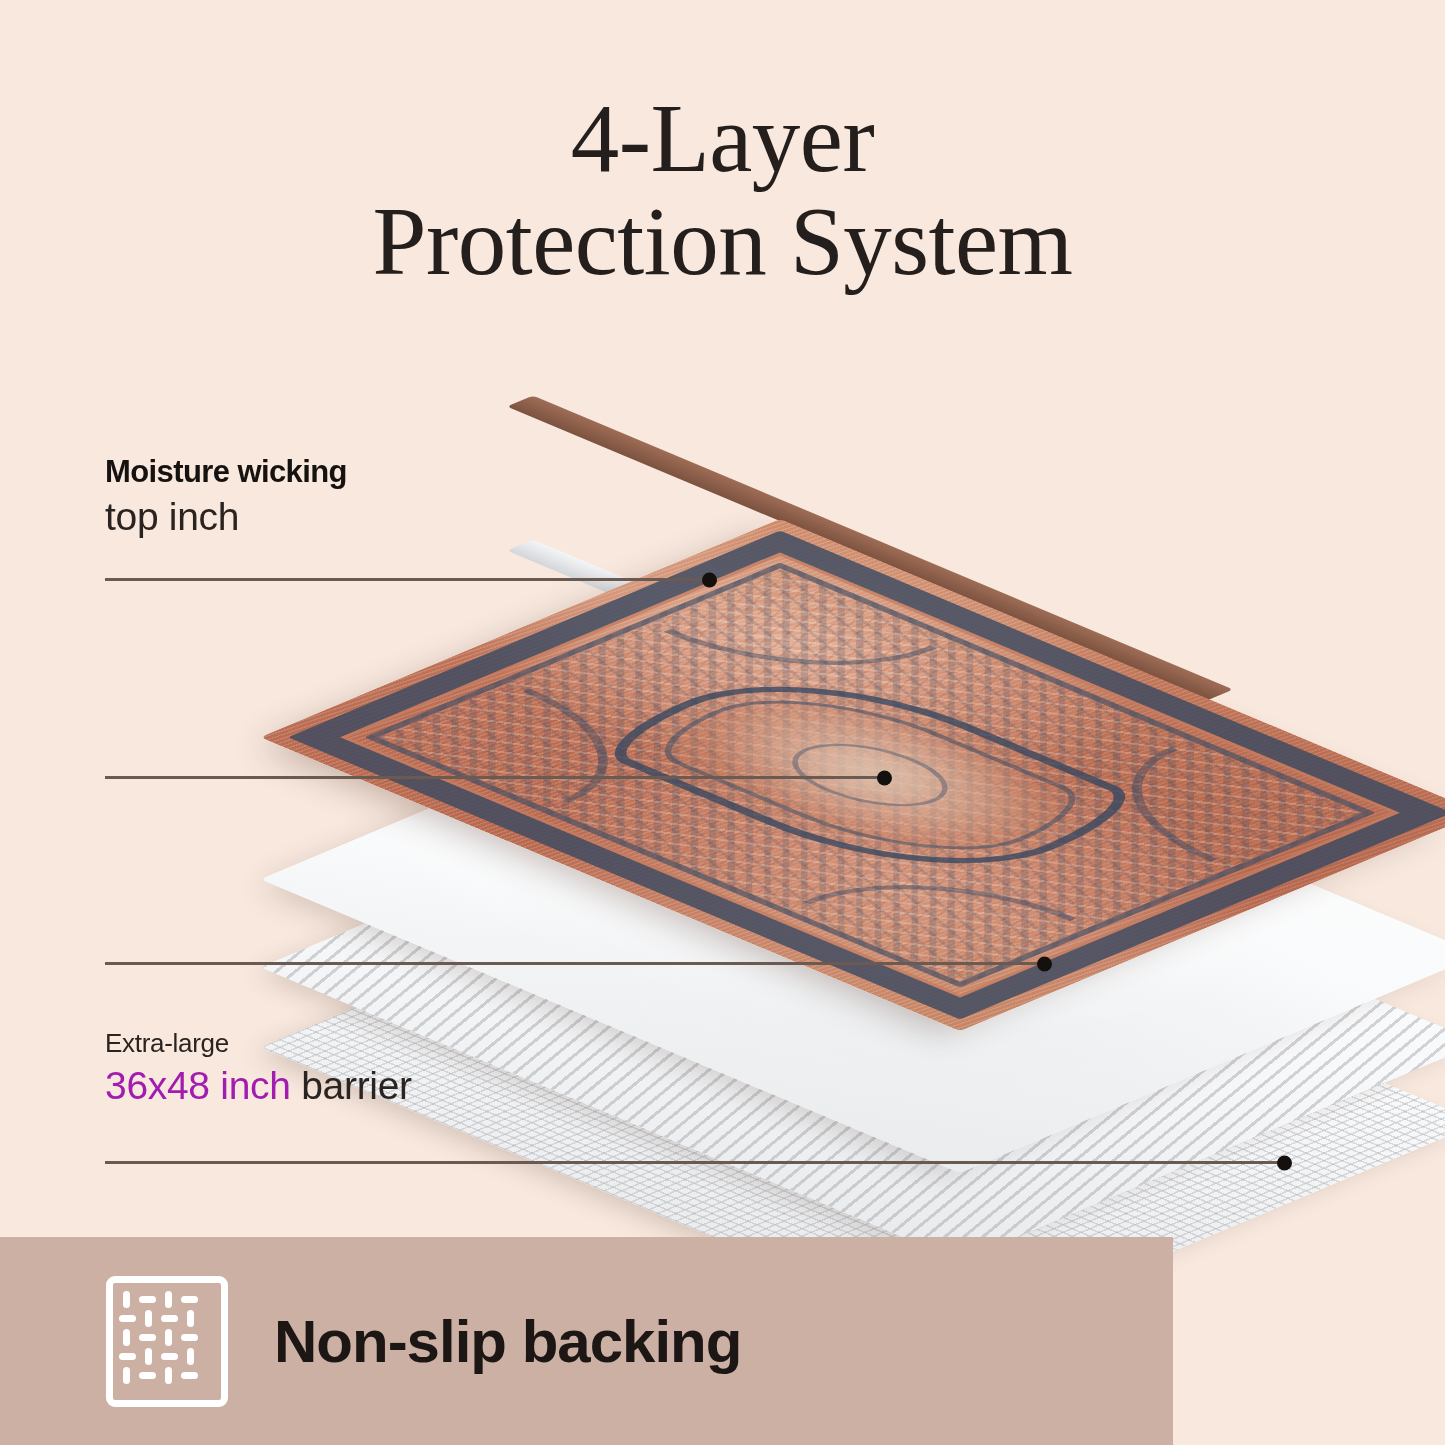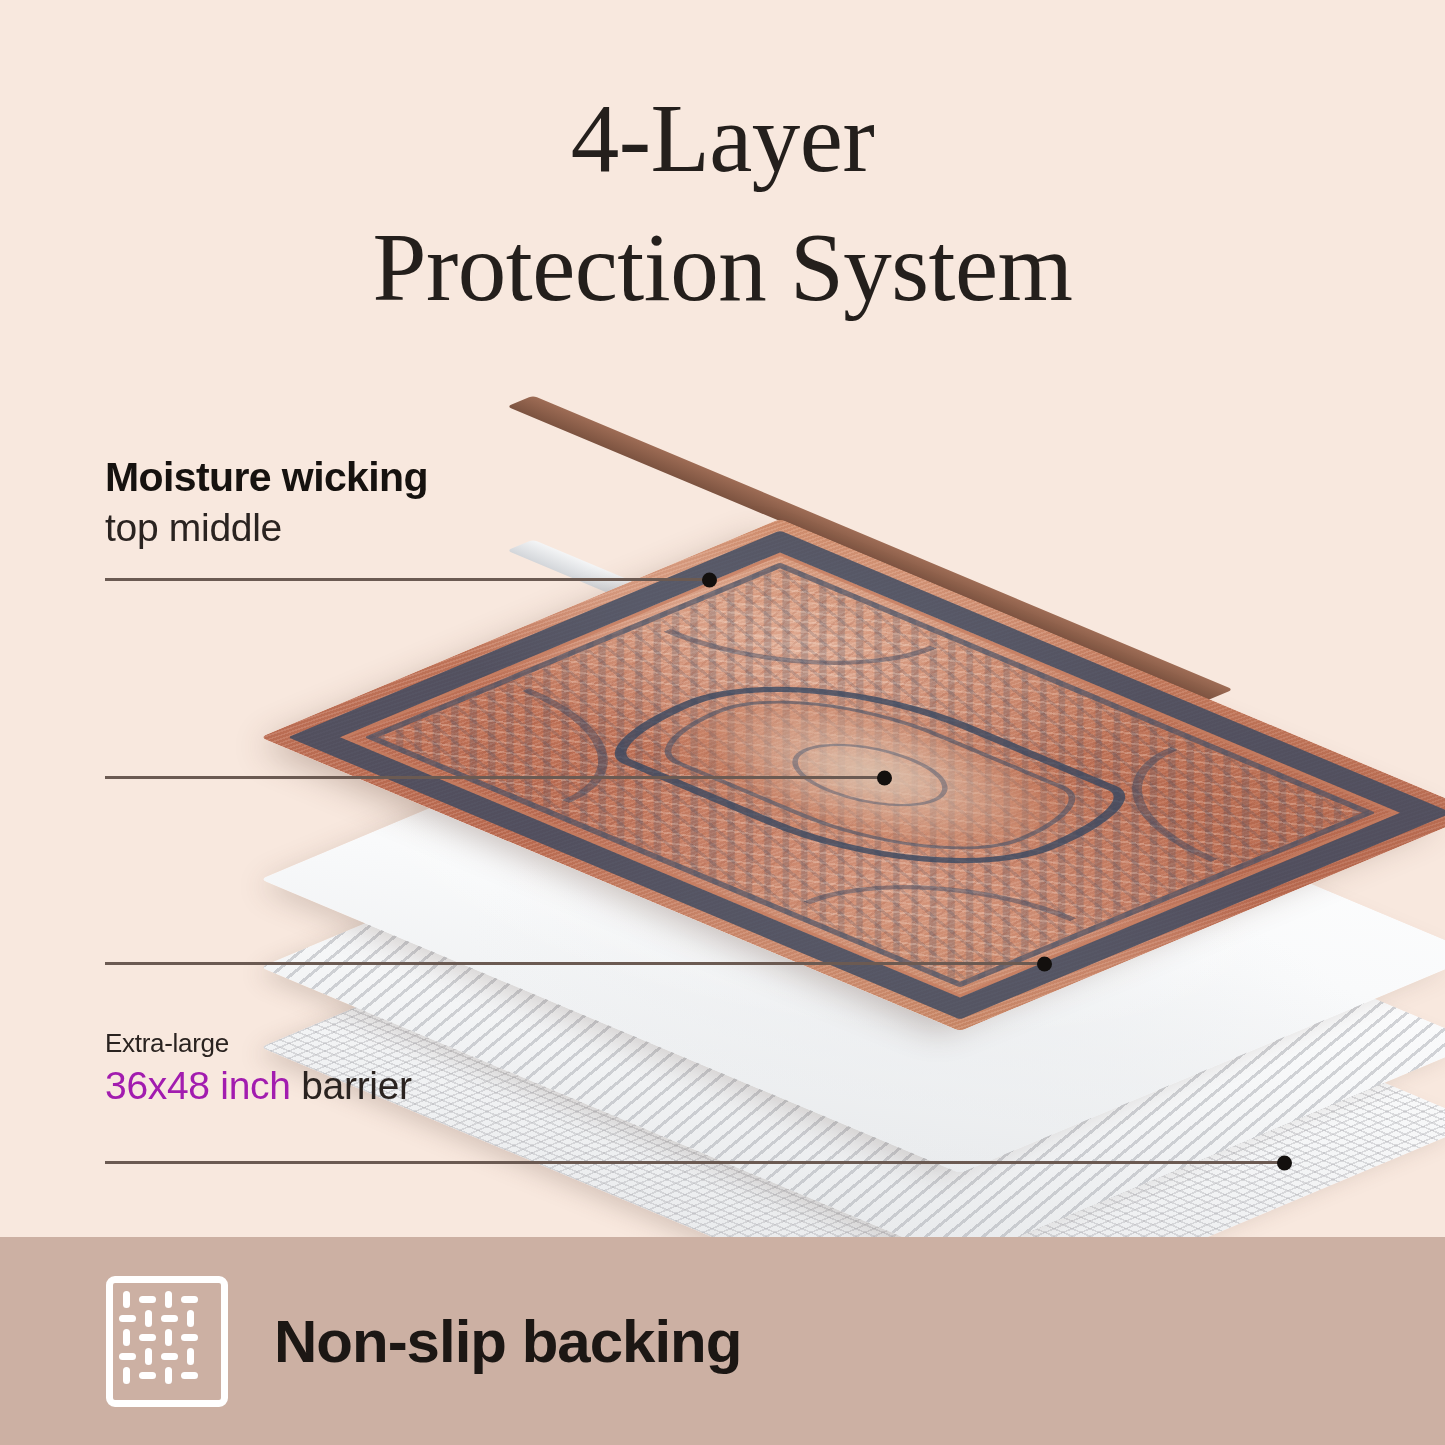--- a/index.html
+++ b/index.html
@@ -13,21 +13,21 @@
 
   
   #title-block{
     position:absolute;left:0;top:88px;width:1445px;
     text-align:center;
     font-family:"Liberation Serif","DejaVu Serif",serif;
     color:#241F1C;
     line-height:1.06;
   }
   #title-line-1{font-size:97px;letter-spacing:-0.5px;display:block;text-align:center;}
-  #title-line-2{font-size:97px;letter-spacing:-0.5px;display:block;margin-top:26px;}
+  #title-line-2{font-size:97px;letter-spacing:-0.5px;display:block;}
 
   
   #stack{
     position:absolute;left:480px;top:355px;width:980px;height:880px;
   }
   .layer{
     position:absolute;
     transform-origin:50% 50%;
   }
   .sheet{
@@ -150,21 +150,21 @@
   .sp-tr{right:76px;top:76px;border-radius:0 0 0 100%;border-top:none;border-right:none;}
   .sp-bl{left:76px;bottom:76px;border-radius:0 100% 0 0;border-bottom:none;border-left:none;}
 
   #layer-rug .edge{
     background:linear-gradient(180deg,#9E6C55,#7C5340);
   }
 
   
   .label-group{position:absolute;left:105px;}
   .label-title{
-    font-size:41px;font-weight:bold;color:#16120F;
+    font-size:31px;font-weight:bold;color:#16120F;
     letter-spacing:-0.6px;line-height:1.12;
   }
   .label-sub{
     font-size:39px;font-weight:normal;color:#2A2320;
     letter-spacing:-0.3px;line-height:1.2;margin-top:4px;
   }
   .label-sub .bold{font-weight:normal;color:#a21caf;}
   .label-line-thin{font-size:26px;font-weight:normal;color:#2A2320;letter-spacing:-0.3px;line-height:1.2;}
 
   #g-moisture{top:455px;}
@@ -179,21 +179,21 @@
     width:15px;height:15px;border-radius:50%;
     background:#13100E;transform:translateY(-50%);
   }
   #leader-1{left:105px;top:578px;width:605px;}
   #leader-2{left:105px;top:776px;width:780px;}
   #leader-3{left:105px;top:962px;width:940px;}
   #leader-4{left:105px;top:1161px;width:1180px;}
 
   
   #bottom-bar{
-    position:absolute;left:0;top:1237px;width:1445px;height:208px;
+    position:absolute;left:0;top:1237px;width:1173px;height:208px;
     background:#CCB0A3;
     display:flex;align-items:center;
   }
   #grip-icon{
     margin-left:106px;
     width:108px;height:117px;
     border:7px solid #FFFFFF;
     border-radius:9px;
     position:relative;
     flex:none;
@@ -261,21 +261,21 @@
 </div>
 <div class="leader" id="leader-3">
   <span class="dot"></span>
 </div>
 <div class="leader" id="leader-4">
   <span class="dot"></span>
 </div>
 
 <div class="label-group" id="g-moisture">
   <div class="label-title">Moisture wicking</div>
-  <div class="label-sub">top middle</div>
+  <div class="label-sub">top inch</div>
 </div>
 
 <div class="label-group" id="g-cotton">
 </div>
 
 <div class="label-group" id="g-waterproof">
 </div>
 
 <div class="label-group" id="g-extra">
   <div class="label-line-thin">Extra-large</div>

